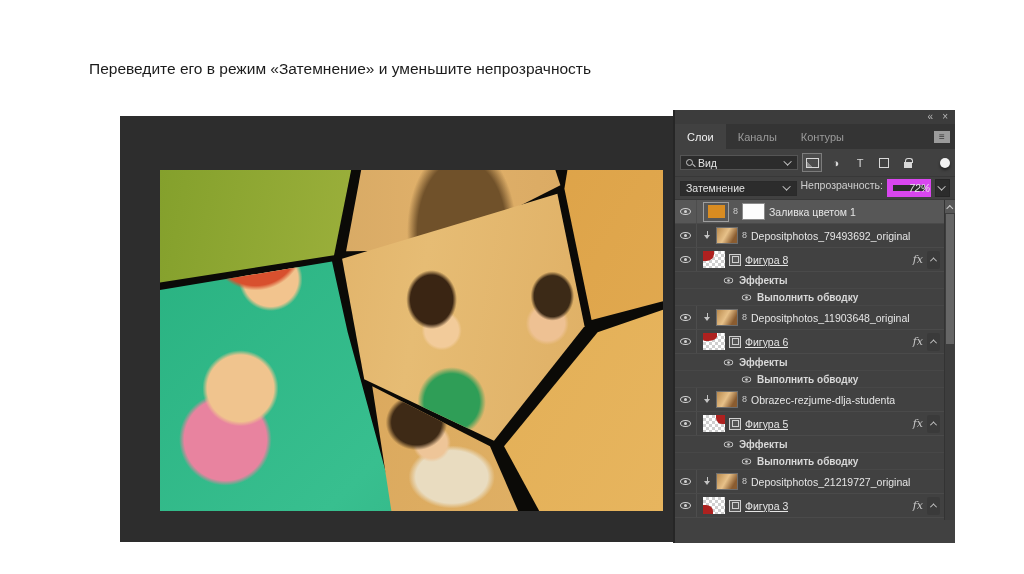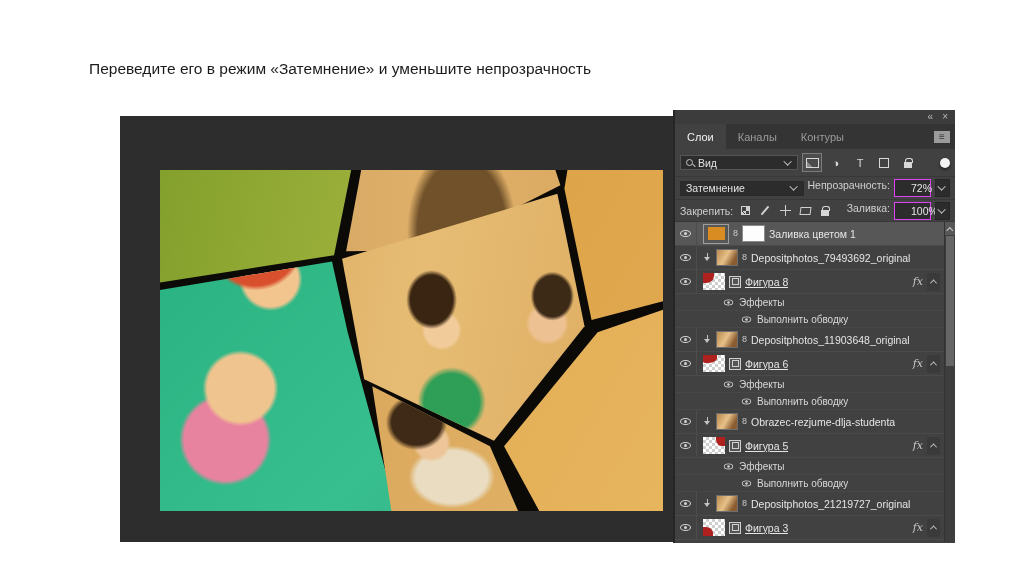--- a/index.html
+++ b/index.html
@@ -114,22 +114,22 @@
   .checker-glyph { width:9px; height:9px; border:1px solid #d0d0d0;
       background:linear-gradient(45deg,#d0d0d0 25%,transparent 25%,transparent 75%,#d0d0d0 75%),
                  linear-gradient(45deg,#d0d0d0 25%,transparent 25%,transparent 75%,#d0d0d0 75%);
       background-size:8px 8px; background-position:0 0,4px 4px; }
   .brush-glyph { width:2px; height:11px; background:#d0d0d0; transform:rotate(40deg); }
   .move-glyph { width:11px; height:11px;
       background:linear-gradient(#d0d0d0,#d0d0d0) center/11px 1px no-repeat,
                  linear-gradient(#d0d0d0,#d0d0d0) center/1px 11px no-repeat; }
   .board-glyph { width:11px; height:8px; border:1px solid #d0d0d0; transform:skewX(-8deg); }
   .right-group { margin-left:auto; display:flex; gap:4px; }
-  .val-box { width:37px; height:18px; background:#2c2c2c; border:1px solid #d946ef;
-             display:flex; align-items:center; padding:0 16px; color:#e6e6e6; }
+  .val-box { width:37px; height:18px; background:#2c2c2c; border:6px solid #d946ef;
+             display:flex; align-items:center; padding:0 16px; color:#e6e6e6;font-style:italic; }
   .chev-box { width:15px; height:18px; background:#2c2c2c; border:1px solid #262626;
               display:flex; align-items:center; justify-content:center; }
   .chev-box .chev-d { margin:0; }
   .lbl { color:#cfcfcf; }
 
   
   .layers-wrap { position:relative; height:320px; overflow:hidden; }
   .layers-list { margin-right:11px; }
   .layer-row { display:flex; align-items:stretch; height:24px; border-bottom:1px solid #4a4a4a; background:#414141; }
   .layer-row.selected { background:#575757; }
@@ -164,21 +164,21 @@
                        border:3px solid transparent; border-top:4px solid #c4c4c4; }
   .lname { font-size:10.5px; color:#e5e5e5; white-space:nowrap; overflow:hidden; text-overflow:ellipsis; }
   .lname.shape { text-decoration:underline; }
   .fx { margin-left:auto; flex:0 0 auto; font-style:italic; color:#c9c9c9; font-size:11px;
         font-family:"DejaVu Serif", serif; }
   .chev-btn { flex:0 0 13px; width:13px; align-self:center; height:18px; background:#3a3a3a;
               border-radius:2px; display:flex; align-items:center; justify-content:center; }
   .chev-u { width:5px; height:5px; border-left:1px solid #c9c9c9; border-top:1px solid #c9c9c9;
             transform:rotate(45deg) translate(1px,1px); }
   .sub-row { display:flex; align-items:center; gap:5px; height:17px; border-bottom:1px solid #474747;
-             background:#414141; color:#d8d8d8; font-size:10px; }
+             background:#414141; color:#d8d8d8; font-size:10px;font-weight:bold; }
   .sub-row.depth1 { padding-left:48px; }
   .sub-row.depth2 { padding-left:66px; }
   .sub-row .eye { transform:scale(.85); }
   .scrollbar { position:absolute; right:0; top:0; bottom:0; width:11px; background:#3d3d3d;
                border-left:1px solid #333; }
   .scroll-up { height:13px; background:#575757; display:flex; align-items:center; justify-content:center; }
   .scroll-up .chev-u { transform:rotate(45deg) translate(1px,2px); }
   .scroll-thumb { position:absolute; left:1px; right:1px; top:14px; height:130px; background:#666; }
 </style>
 </head>
@@ -241,45 +241,20 @@
       </div>
       <div class="right-group">
         <span class="lbl">Непрозрачность:</span>
         <div class="val-box">72%</div>
         <div class="chev-box">
           <span class="chev-d"></span>
         </div>
       </div>
     </div>
 
-    <div class="ctl-row lock-row">
-      <span class="lbl">Закрепить:</span>
-      <div class="licon">
-        <span class="checker-glyph"></span>
-      </div>
-      <div class="licon">
-        <span class="brush-glyph"></span>
-      </div>
-      <div class="licon">
-        <span class="move-glyph"></span>
-      </div>
-      <div class="licon">
-        <span class="board-glyph"></span>
-      </div>
-      <div class="licon">
-        <span class="lock-glyph"></span>
-      </div>
-      <div class="right-group">
-        <span class="lbl">Заливка:</span>
-        <div class="val-box">100%</div>
-        <div class="chev-box">
-          <span class="chev-d"></span>
-        </div>
-      </div>
-    </div>
 
     <div class="layers-wrap">
       <div class="layers-list">
           <div class="layer-row selected">
             <span class="eye-cell">
               <span class="eye"></span>
             </span>
             <span class="row-main">
               <span class="swatch-wrap">
                 <span class="swatch"></span>

